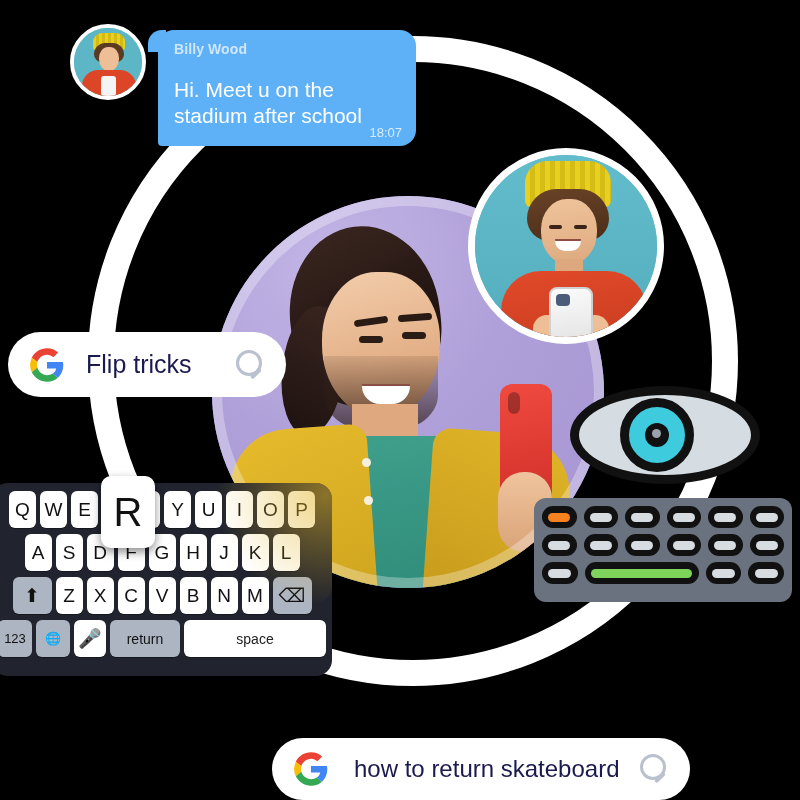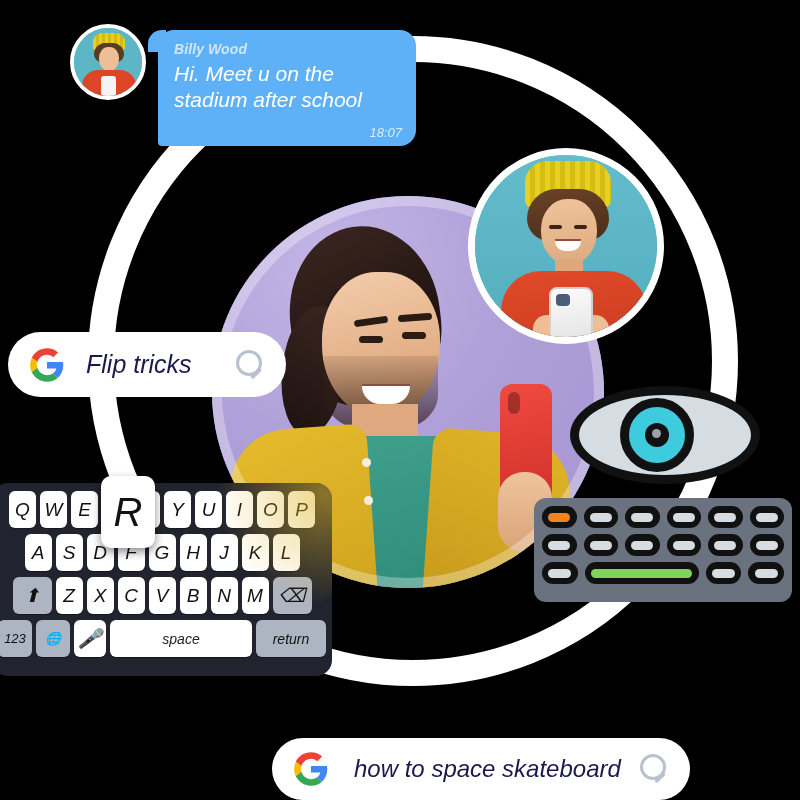--- a/index.html
+++ b/index.html
@@ -1,17 +1,17 @@
 <!DOCTYPE html>
 <html><head>
 <meta charset="utf-8">
 <style>
   html,body{margin:0;padding:0;background:#000;}
   body{width:800px;height:800px;overflow:hidden;font-family:"Liberation Sans",sans-serif;}
-  #stage{position:relative;width:800px;height:800px;background:#000;overflow:hidden;font-style:italic;}
+  #stage{position:relative;width:800px;height:800px;background:#000;overflow:hidden;}
 
   
   .ring{position:absolute;border-radius:50%;border:26px solid #fff;box-sizing:border-box;}
   #ring-main{left:88px;top:36px;width:650px;height:650px;
     clip-path:polygon(0% 0%,100% 0%,100% 100%,0% 100%);}
 
   
   #hero-circle{position:absolute;left:212px;top:196px;width:392px;height:392px;border-radius:50%;
     overflow:hidden;background:#ab9ad6;}
   #hero-circle .ringlight{position:absolute;inset:0;border-radius:50%;
@@ -89,21 +89,21 @@
   .mini .m-sweater{position:absolute;left:8px;top:42px;width:54px;height:32px;border-radius:16px 16px 0 0;
     background:#dc4526;}
   .mini .m-phone{position:absolute;left:27px;top:48px;width:15px;height:20px;border-radius:3px;background:#f4f4f4;}
 
   
   #chat-bubble{position:absolute;left:158px;top:30px;width:258px;height:116px;background:#5eb1f7;
     border-radius:16px 16px 16px 4px;padding:10px 14px 8px 16px;box-sizing:border-box;}
   #chat-bubble:before{content:"";position:absolute;left:-10px;top:0;width:18px;height:22px;
     background:#5eb1f7;border-radius:14px 0 0 0;}
   .chat-name{color:#cfe6fb;font-size:14px;font-weight:bold;letter-spacing:.1px;line-height:18px;}
-  .chat-text{color:#fff;font-size:21px;line-height:26px;margin-top:3px;}
+  .chat-text{color:#fff;font-size:21px;line-height:26px;margin-top:19px;}
   .chat-time{position:absolute;right:14px;bottom:6px;color:#d8ecfd;font-size:13px;}
 
   
   .pill{position:absolute;background:#fff;border-radius:40px;display:flex;align-items:center;
     box-sizing:border-box;}
   .pill .q{color:#1a1a4e;white-space:nowrap;}
   .mag{flex:none;position:relative;}
   .mag .circ{position:absolute;border:3px solid #b9c0ce;border-radius:50%;}
   .mag .hand{position:absolute;background:#b9c0ce;border-radius:3px;transform:rotate(45deg);}
 
@@ -245,21 +245,21 @@
 
   <div class="pill z5" id="pill-skate">
     <span class="g-logo">
       <svg viewBox="0 0 48 48">
         <path fill="#EA4335" d="M24 9.5c3.5 0 6.6 1.2 9 3.6l6.7-6.7C35.6 2.6 30.2.5 24 .5 14.6.5 6.5 5.9 2.6 13.7l7.8 6.1C12.3 13.9 17.6 9.5 24 9.5z"></path>
         <path fill="#FBBC05" d="M10.4 19.8a14.6 14.6 0 0 0 0 8.4l-7.8 6.1a23.6 23.6 0 0 1 0-20.6l7.8 6.1z"></path>
         <path fill="#34A853" d="M24 47.5c6.2 0 11.5-2 15.3-5.6l-7.4-5.8c-2.1 1.4-4.8 2.2-7.9 2.2-6.4 0-11.7-4.4-13.6-10.3l-7.8 6.1C6.5 42.1 14.6 47.5 24 47.5z"></path>
         <path fill="#4285F4" d="M47 24.5c0-1.6-.2-3.2-.5-4.7H24v9.3h13c-.6 3-2.3 5.5-4.9 7.2l7.4 5.8C44 38 47 31.9 47 24.5z"></path>
       </svg>
     </span>
-    <span class="q">how to space skateboard</span>
+    <span class="q">how to return skateboard</span>
     <span class="mag" style="width:34px;height:34px;margin-left:auto">
       <span class="circ" style="left:2px;top:2px;width:20px;height:20px"></span>
       <span class="hand" style="left:20px;top:19px;width:4px;height:13px"></span>
     </span>
   </div>
 
   <div id="eye" class="z5">
     <div class="sclera"></div>
     <div class="iris"></div>
     <div class="pupil"></div>
@@ -355,20 +355,20 @@
       <span class="key">V</span>
       <span class="key">B</span>
       <span class="key">N</span>
       <span class="key">M</span>
       <span class="key wide">⌫</span>
     </div>
     <div class="krow">
       <span class="key fn">123</span>
       <span class="key fn">🌐</span>
       <span class="key mic">🎤</span>
+      <span class="key ret">return</span>
       <span class="key space">space</span>
-      <span class="key ret">return</span>
     </div>
     <div class="kb-glow"></div>
   </div>
   <div id="key-pop" class="z6">R</div>
 
 </div>
 
 </body></html>

